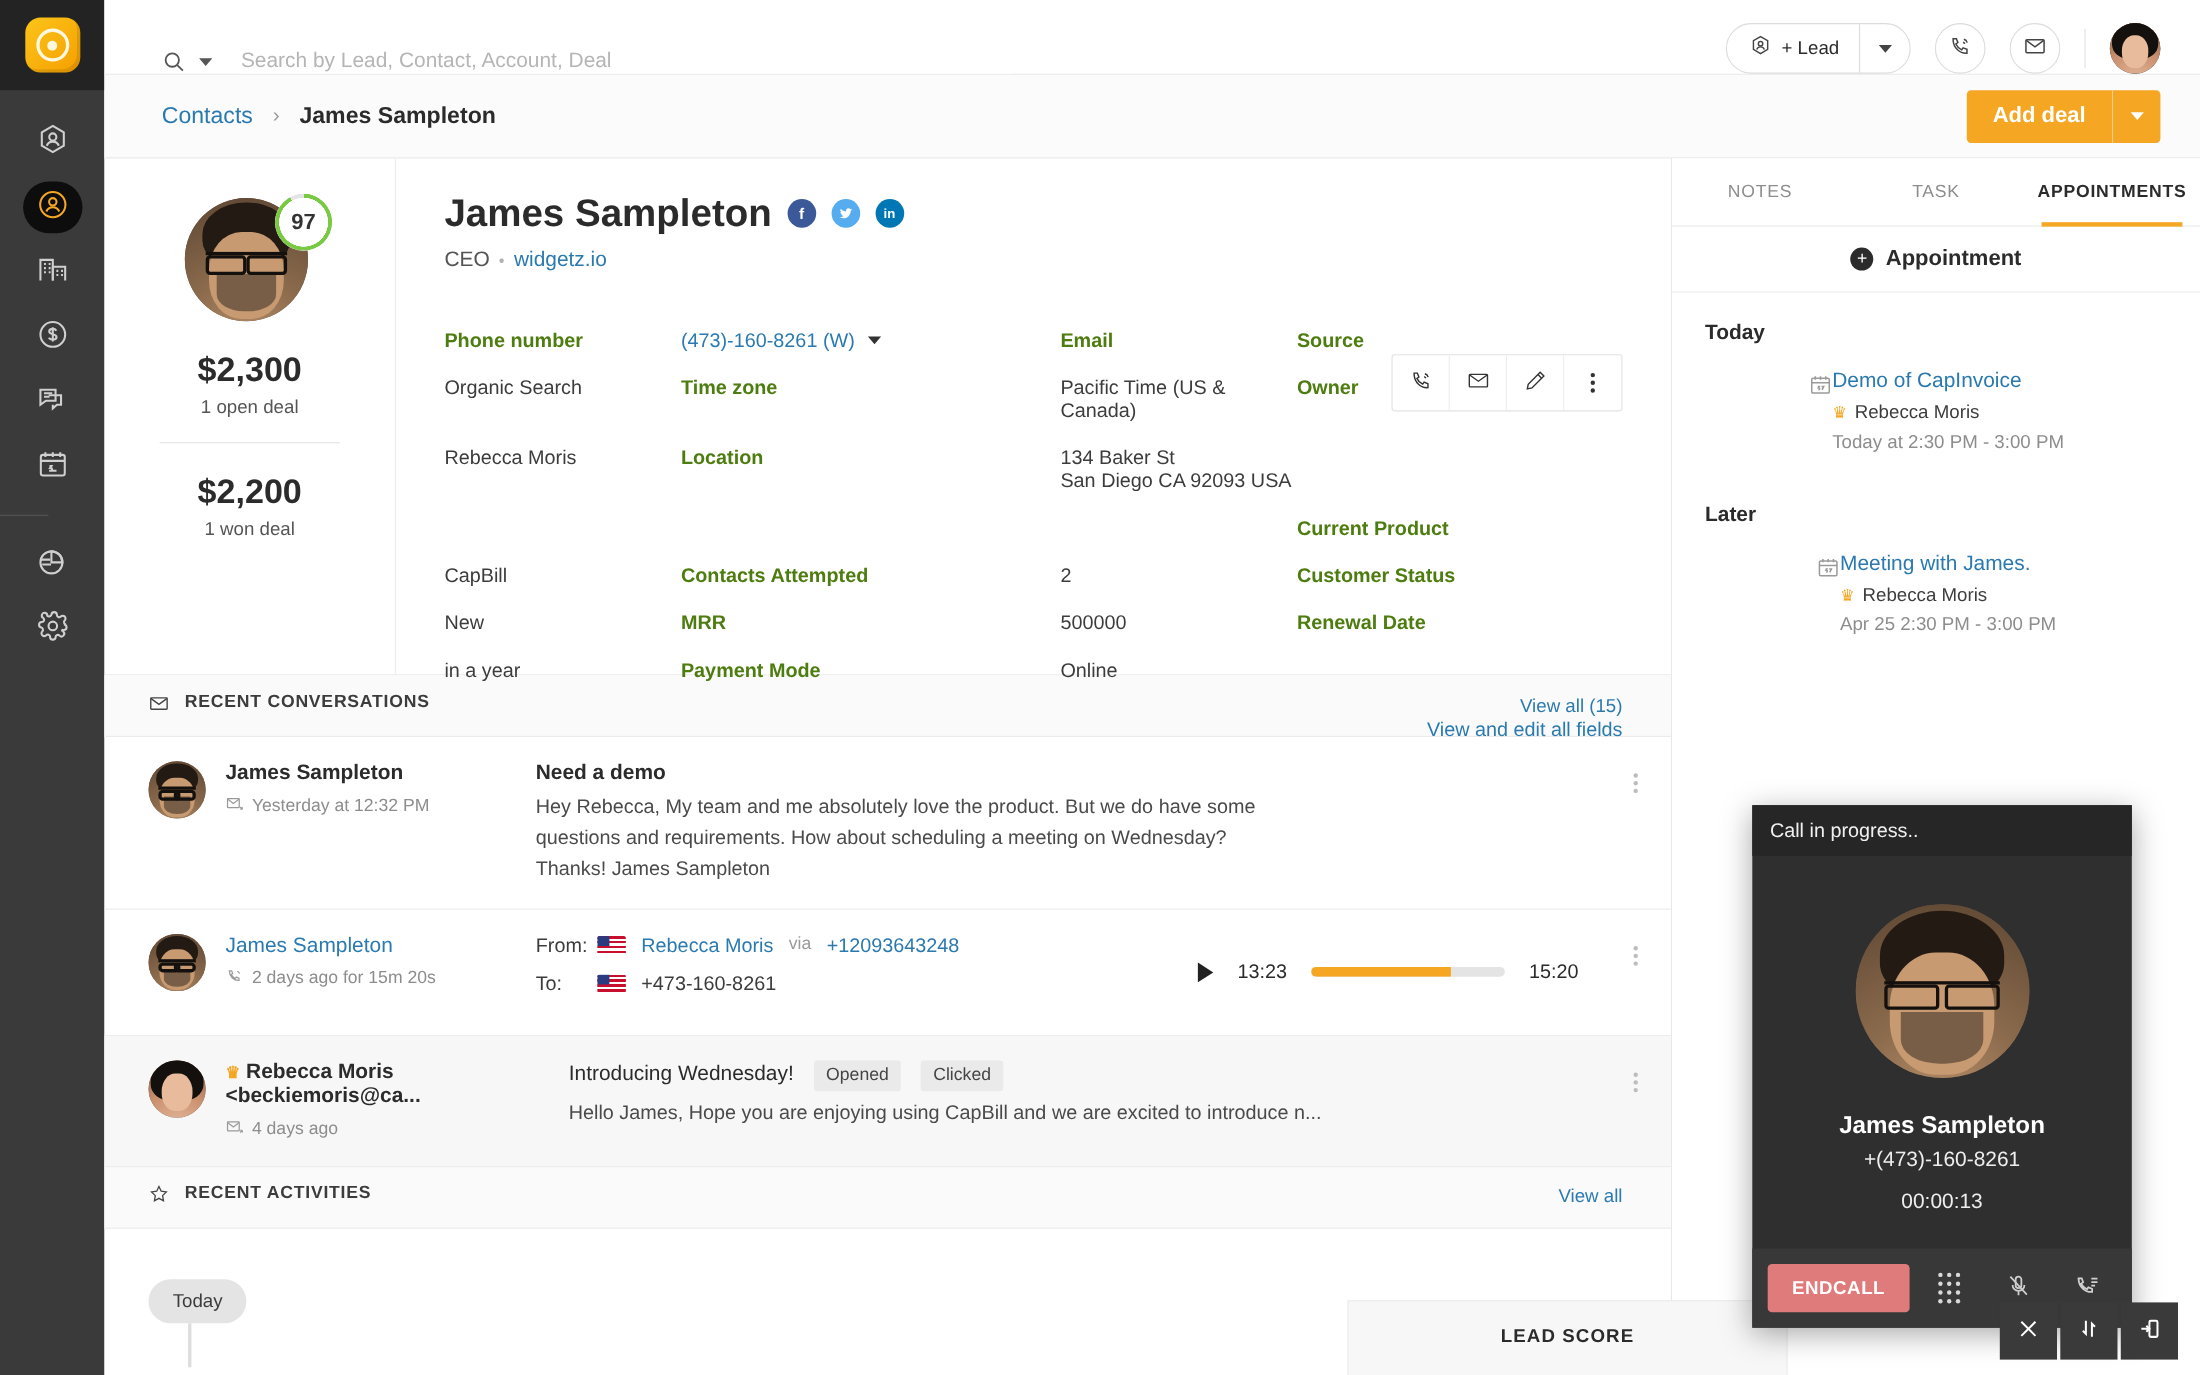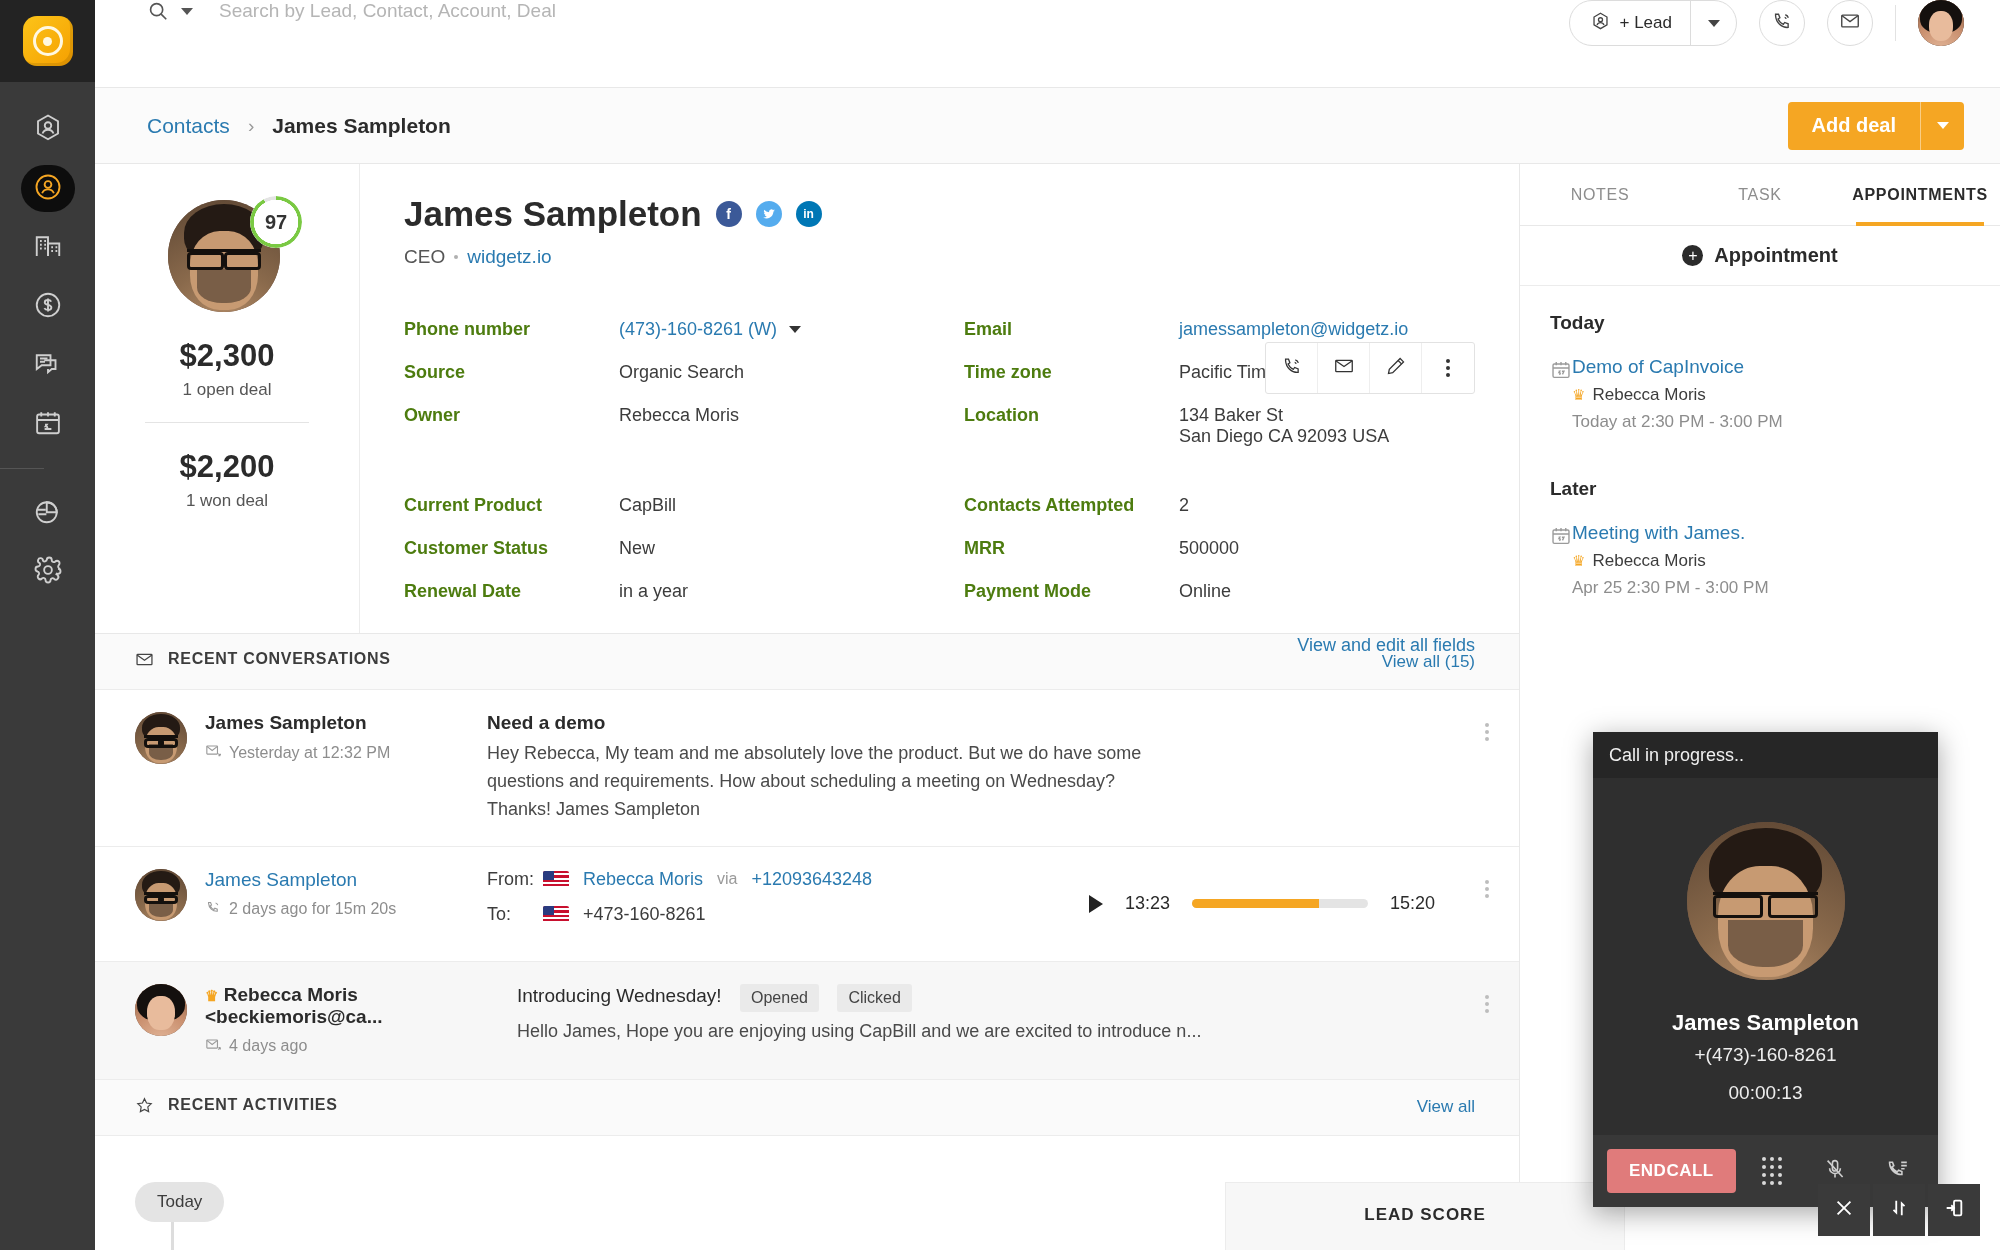--- a/index.html
+++ b/index.html
@@ -44,21 +44,21 @@
     position:absolute; width: 54px; height: 47px; border-radius: 24px; background:#0d0d0d;
   }
   .rail-item.active svg { stroke: #f5a623; position: relative; }
   .rail-sep { width: 44px; height:1px; background:#555; margin: 14px 0; }
 
   
   .main { width: 1905px; height: 1250px; position: relative; background:#fff; }
 
   
   .topbar {
-    height: 88px; width: 1905px; display:flex; align-items:flex-start;
+    height: 68px; width: 1905px; display:flex; align-items:flex-end;
     border-bottom: 1px solid #e8e8e8; background:#fff;
   }
   .search-wrap { display:flex; align-items:center; padding-left: 52px; flex:1; }
   .search-ico { width: 22px; height:22px; }
   .search-ico svg { stroke:#555; fill:none; stroke-width:1.8; }
   .caret { margin-left: 12px; width:0;height:0;border-left:6px solid transparent;border-right:6px solid transparent;border-top:7px solid #555; cursor:pointer;}
   .search-input {
     margin-left: 26px; border:none; outline:none; font-size: 19px; color:#333;
     width: 700px; font-family:"Liberation Sans",sans-serif;
   }
@@ -197,21 +197,21 @@
   
   .tabs { display:flex; height:62px; border-bottom:1px solid #e8e8e8; }
   .tab { flex:1; display:flex; align-items:center; justify-content:center; font-size:16px; letter-spacing:.7px; color:#8d8d8d; cursor:pointer; position:relative; }
   .tab.active { color:#2b2b2b; font-weight:bold; }
   .tab.active::after { content:""; position:absolute; bottom:-1px; left:16px; right:16px; height:4px; background:#f5a623; }
   .add-appt { height:60px; display:flex; align-items:center; justify-content:center; gap:11px; border-bottom:1px solid #ececec; cursor:pointer; }
   .plus-circ { width:21px;height:21px;border-radius:50%;background:#2b2b2b;color:#fff;font-size:16px;display:flex;align-items:center;justify-content:center;line-height:1; }
   .add-appt span.t { font-size:20px; color:#2b2b2b; font-weight:bold; }
   .appt-group { padding: 26px 30px 0 30px; }
   .grp-title { font-size:19px; font-weight:bold; color:#2b2b2b; margin-bottom:22px; }
-  .appt { display:flex; margin-bottom:10px; }
+  .appt { display:flex; margin-bottom:10px;justify-content:center; }
   .cal-ico { flex:0 0 22px; margin-top:3px; }
   .appt-name { font-size:19px; color:#2a7ab0; cursor:pointer; }
   .appt-owner { font-size:17px; color:#3c3c3c; margin-top:7px; display:flex; align-items:center; gap:7px; }
   .crown { color:#f5a623; font-size:15px; }
   .appt-time { font-size:17px; color:#8d8d8d; margin-top:7px; }
 
   
   .lead-card {
     position:absolute; left:1130px; top:1182px; width:400px; height:70px;
     background:#f7f7f7; border:1px solid #ececec;
@@ -456,21 +456,20 @@
             <div class="field-grid">
 
               <div class="f-label">Phone number</div>
               <div class="f-value link">
                 <span class="phone-v">
                     <span>(473)-160-8261 (W)</span>
                     <span class="tri-down"></span>
                   </span>
               </div>
               <div class="f-label">Email</div>
-              <div class="f-value link">jamessampleton@widgetz.io</div>
 
               <div class="f-label">Source</div>
               <div class="f-value">Organic Search</div>
               <div class="f-label">Time zone</div>
               <div class="f-value">Pacific Time (US &amp; Canada)</div>
 
               <div class="f-label">Owner</div>
               <div class="f-value">Rebecca Moris</div>
               <div class="f-label">Location</div>
               <div class="f-value" style="white-space:pre-line">134 Baker St

